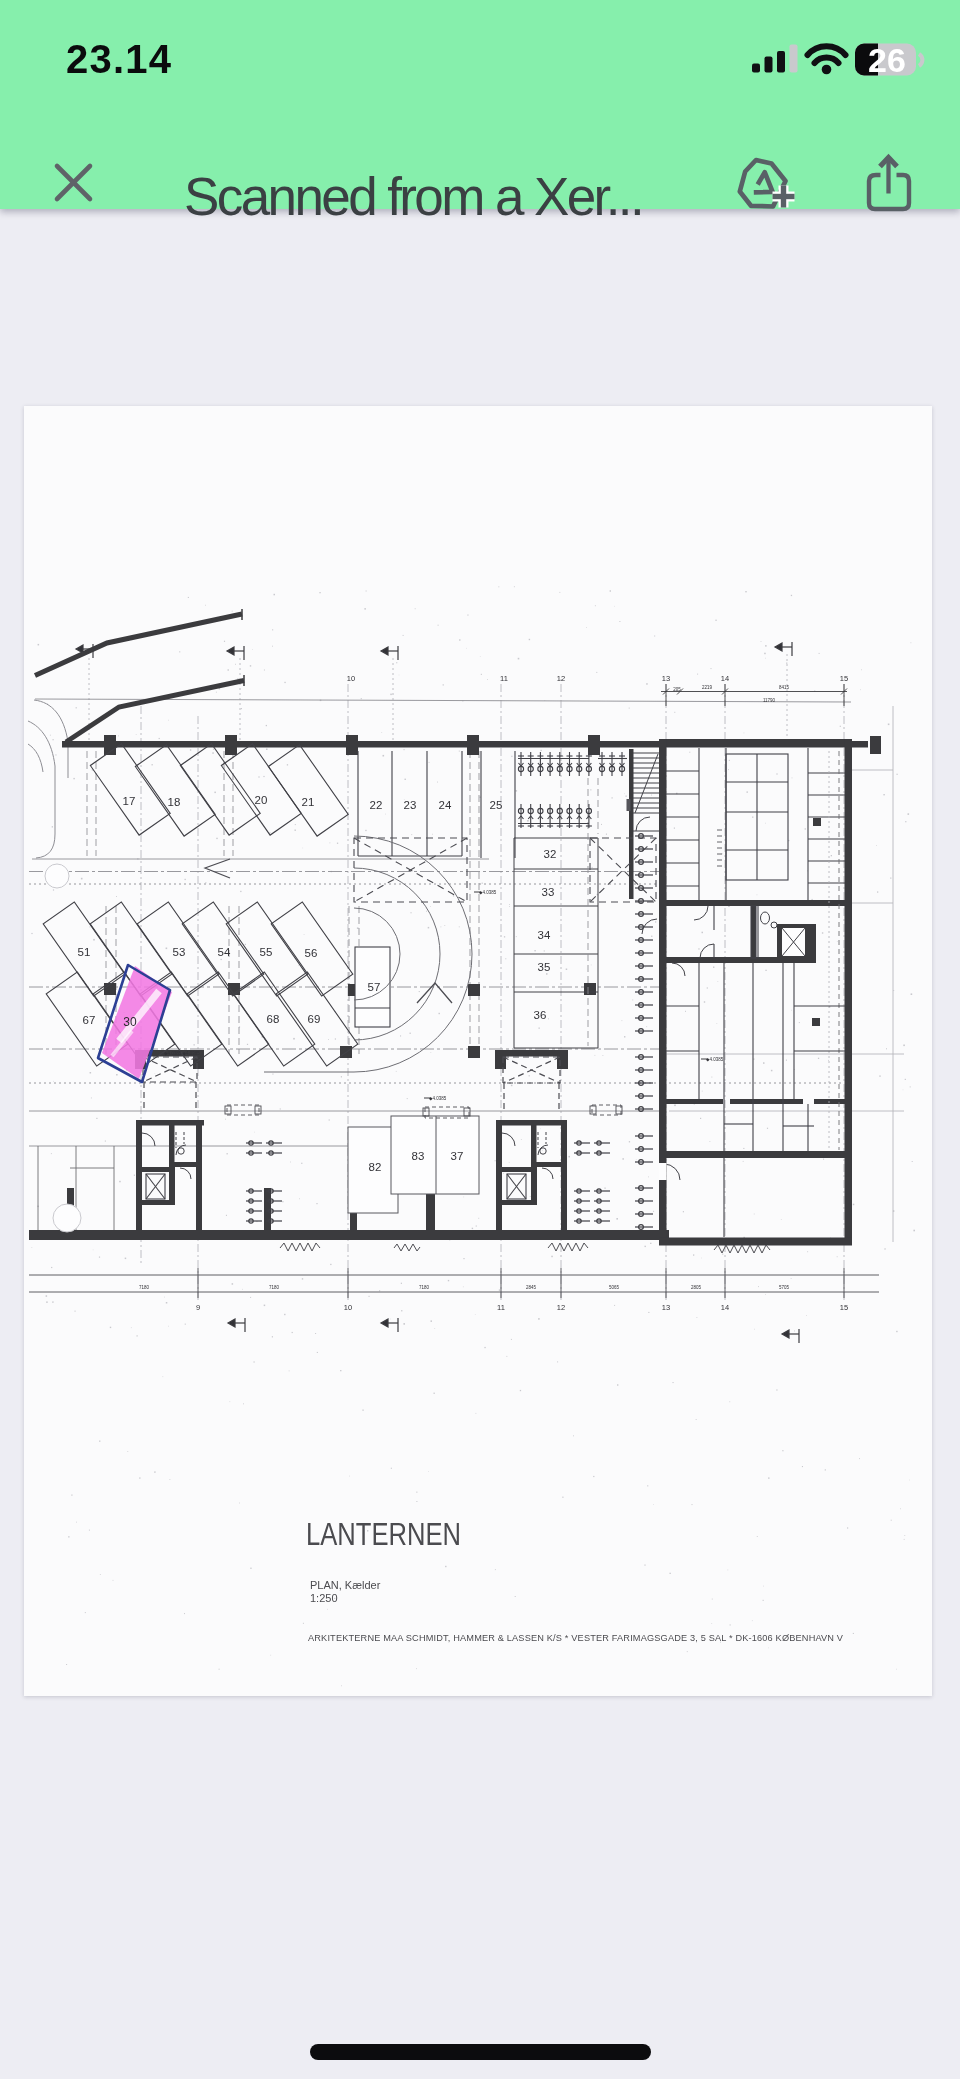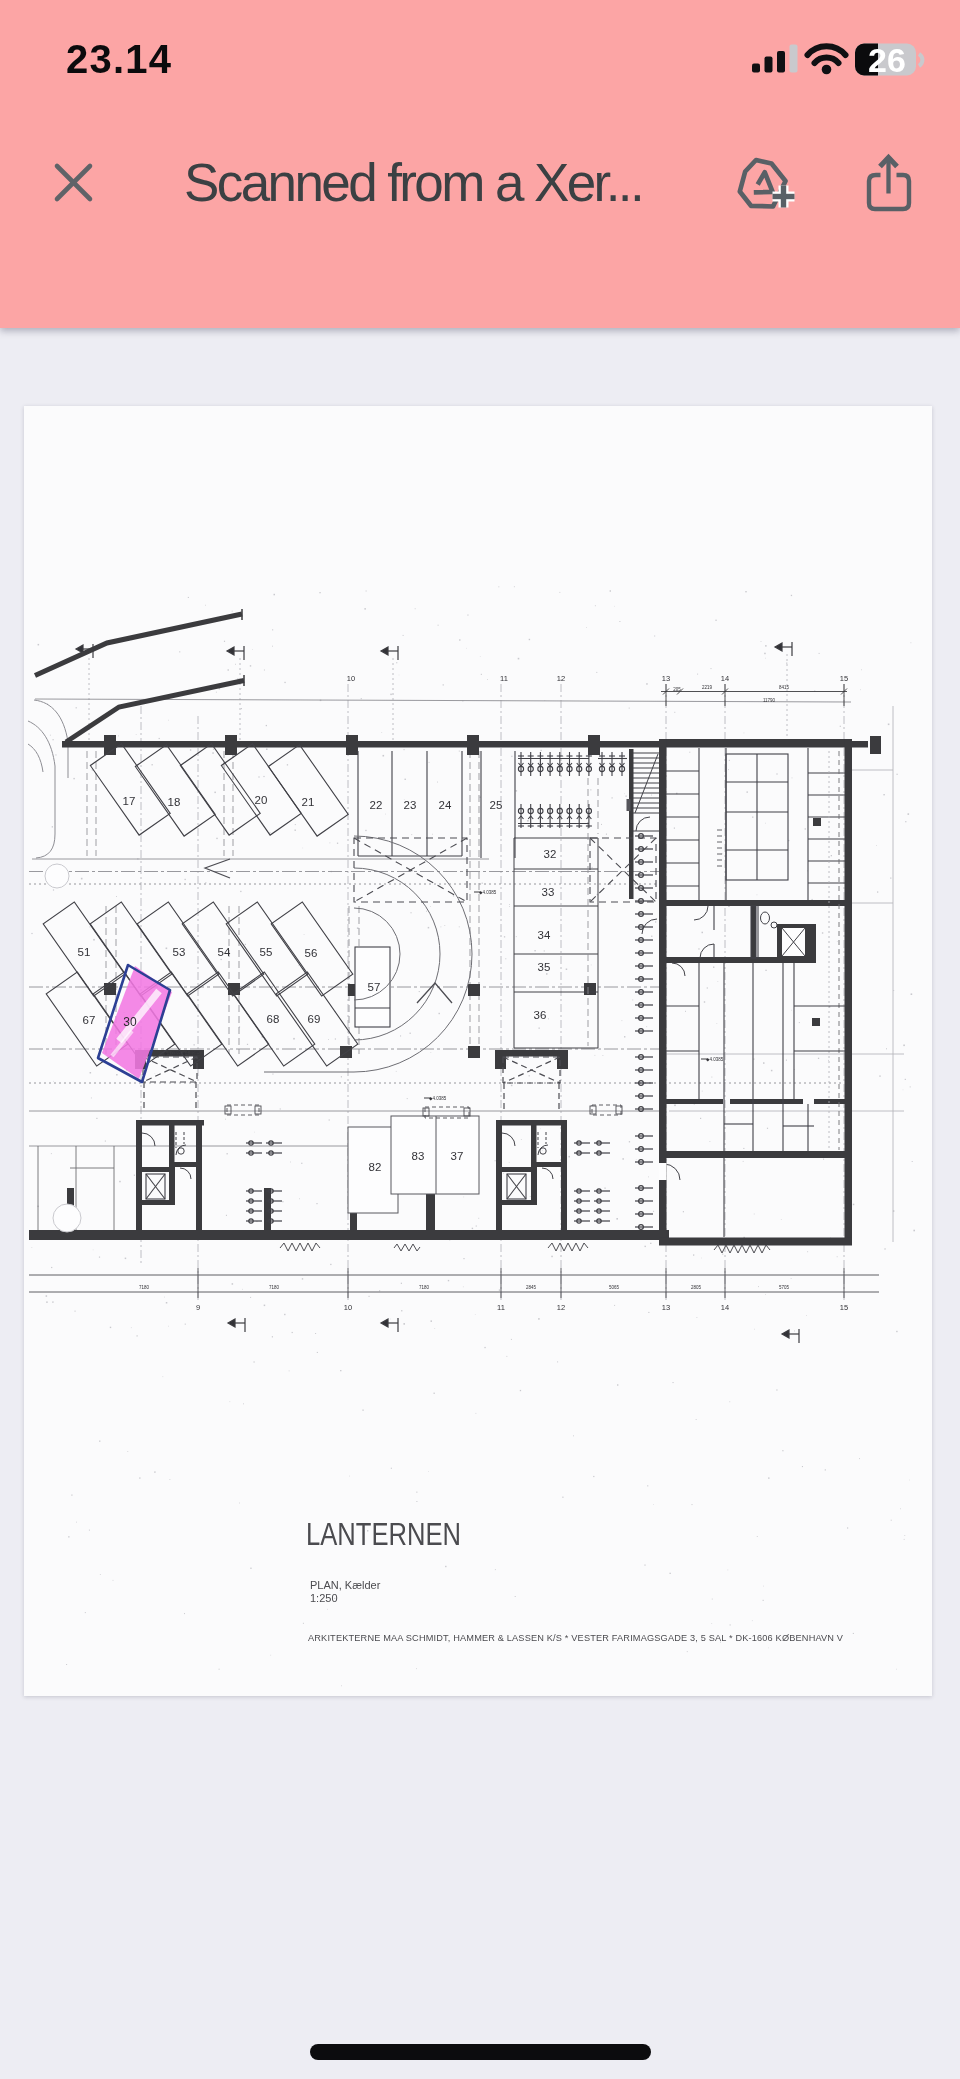--- a/index.html
+++ b/index.html
@@ -1,19 +1,19 @@
 <!DOCTYPE html>
 <html><head>
 <meta charset="utf-8">
 <style>
   html,body{margin:0;padding:0;}
   body{width:960px;height:2079px;background:#ededf3;font-family:"Liberation Sans",sans-serif;position:relative;overflow:hidden;}
-  .hdr{position:absolute;left:0;top:0;width:960px;height:328px;background:#fca5a5;box-shadow:0 3px 7px rgba(80,80,105,0.4);}
+  .hdr{position:absolute;left:0;top:0;width:960px;height:209px;background:#86efac;box-shadow:0 3px 7px rgba(80,80,105,0.4);}
   .time{position:absolute;left:66px;top:39px;font-size:40px;font-weight:700;color:#0b0b0d;letter-spacing:1.2px;line-height:1;}
-  .title{position:absolute;left:184px;top:156px;font-size:53px;color:#3b4043;white-space:nowrap;letter-spacing:-2.6px;line-height:1;}
+  .title{position:absolute;left:184px;top:170px;font-size:53px;color:#3b4043;white-space:nowrap;letter-spacing:-2.6px;line-height:1;}
   .card{position:absolute;left:24px;top:406px;width:908px;height:1290px;background:#fbfbfc;box-shadow:0 1px 4px rgba(60,60,80,0.22);}
   .homebar{position:absolute;left:310px;top:2044px;width:341px;height:16px;border-radius:8.5px;background:#0c0c0e;}
 </style>
 </head>
 <body>
 
 <div class="hdr">
 
   <div class="time">23.14</div>
 

